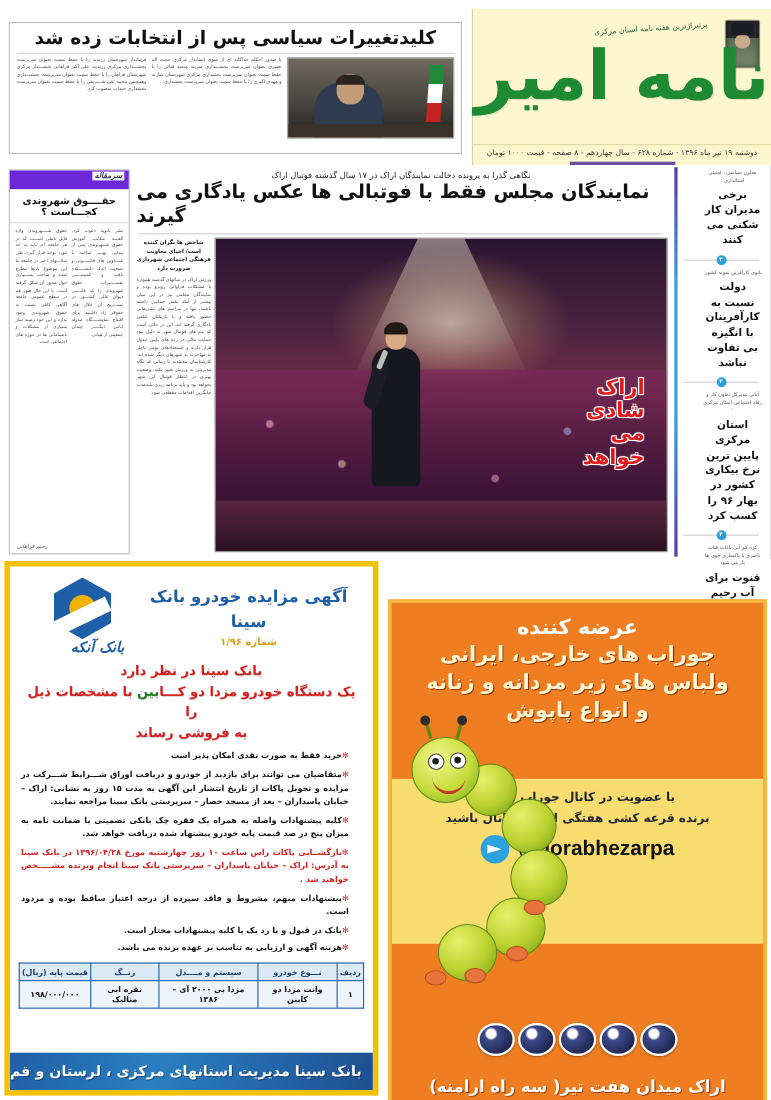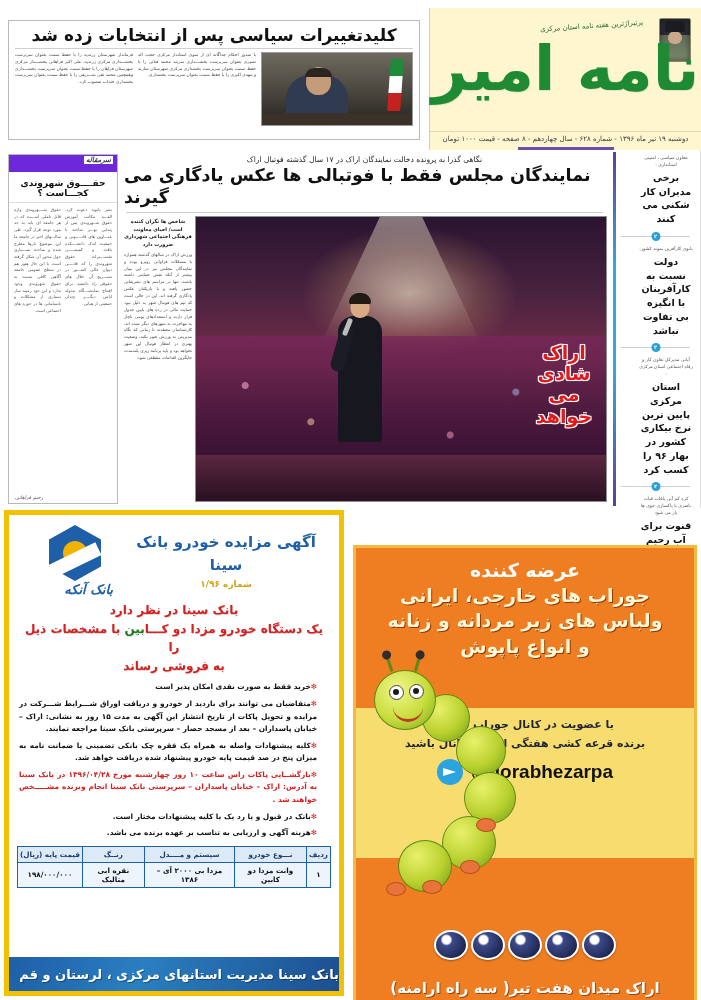--- a/index.html
+++ b/index.html
@@ -213,21 +213,21 @@
   }
   .ph-singer .s-mic{
     position:absolute;left:14px;top:22px;width:5px;height:18px;
     background:#bdbdbd;border-radius:2px;transform:rotate(22deg);
   }
   .ph-stage{
     position:absolute;left:0;right:0;bottom:0;height:16%;
     background:linear-gradient(180deg,#5a2740 0%,#2a1020 100%);
   }
   .ph-overlay{
-    position:absolute;right:5px;top:44%;text-align:center;width:74px;
+    position:absolute;right:20px;top:44%;text-align:right;width:74px;
   }
   .ph-overlay div{
     font-size:19px;font-weight:bold;color:#e01a1a;line-height:1.12;
     text-shadow:0 0 2px #fff,1px 1px 0 #fff,-1px -1px 0 #fff,1px -1px 0 #fff,-1px 1px 0 #fff;
   }
 
   
   .bottom{position:absolute;left:0;top:508px;width:701px;height:492px;}
 
   
@@ -357,21 +357,21 @@
     background:#eef4fb;
   }
   .bank-table th,.bank-table td{
     border:1px solid #1f5fa8;font-size:7.2px;font-weight:bold;color:#111;
     text-align:center;padding:3px 2px;
   }
   .bank-table th{background:#dce9f7;color:#1f3f6b;}
   .bank-foot{
     position:absolute;left:0;right:0;bottom:0;height:34px;
     background:linear-gradient(105deg,#1f5fa8 0%,#2a7fc0 40%,#1d4f90 100%);
-    display:flex;align-items:center;justify-content:flex-start;
+    display:flex;align-items:center;justify-content:flex-end;
   }
   .bank-foot div{
     font-size:13px;font-weight:bold;color:#fff;text-shadow:1px 1px 0 rgba(0,0,0,.35);
   }
 </style>
 </head>
 <body>
 
 <div class="page">
 
@@ -559,20 +559,21 @@
           <span>یک دستگاه خودرو مزدا دو کـــا</span><span class="hl">بین</span><span> با مشخصات ذیل را</span>
         </div>
         <div class="bank-r3">به فروشی رساند</div>
       </div>
 
       <div class="bank-bullets">
         <p><span class="bstar">✻</span><span>خرید فقط به صورت نقدی امکان پذیر است</span></p>
         <p><span class="bstar">✻</span><span>متقاضیان می توانند برای بازدید از خودرو و دریافت اوراق شـــرایط شـــرکت در مزایده و تحویل پاکات از تاریخ انتشار این آگهی به مدت ۱۵ روز به نشانی: اراک – خیابان پاسداران – بعد از مسجد حصار – سرپرستی بانک سینا مراجعه نمایند.</span></p>
         <p><span class="bstar">✻</span><span>کلیه پیشنهادات واصله به همراه یک فقره چک بانکی تضمینی یا ضمانت نامه به میزان پنج در صد قیمت پایه خودرو پیشنهاد شده دریافت خواهد شد.</span></p>
         <p><span class="bstar">✻</span><span class="bred">بازگشــایی پاکات راس ساعت ۱۰ روز چهارشنبه مورخ ۱۳۹۶/۰۴/۲۸ در بانک سینا به آدرس: اراک – خیابان پاسداران – سرپرستی بانک سینا انجام وبرنده مشـــــخص خواهند شد .</span></p>
+        <p><span class="bstar">✻</span><span>پیشنهادات مبهم، مشروط و فاقد سپرده از درجه اعتبار ساقط بوده و مردود است.</span></p>
         <p><span class="bstar">✻</span><span>بانک در قبول و یا رد یک یا کلیه پیشنهادات مختار است.</span></p>
         <p><span class="bstar">✻</span><span>هزینه آگهی و ارزیابی به تناسب بر عهده برنده می باشد.</span></p>
       </div>
 
       <table class="bank-table">
         <thead>
           <tr>
             <th>ردیف</th>
             <th>نـــوع خودرو</th>
             <th>سیستم و مــــدل</th>

